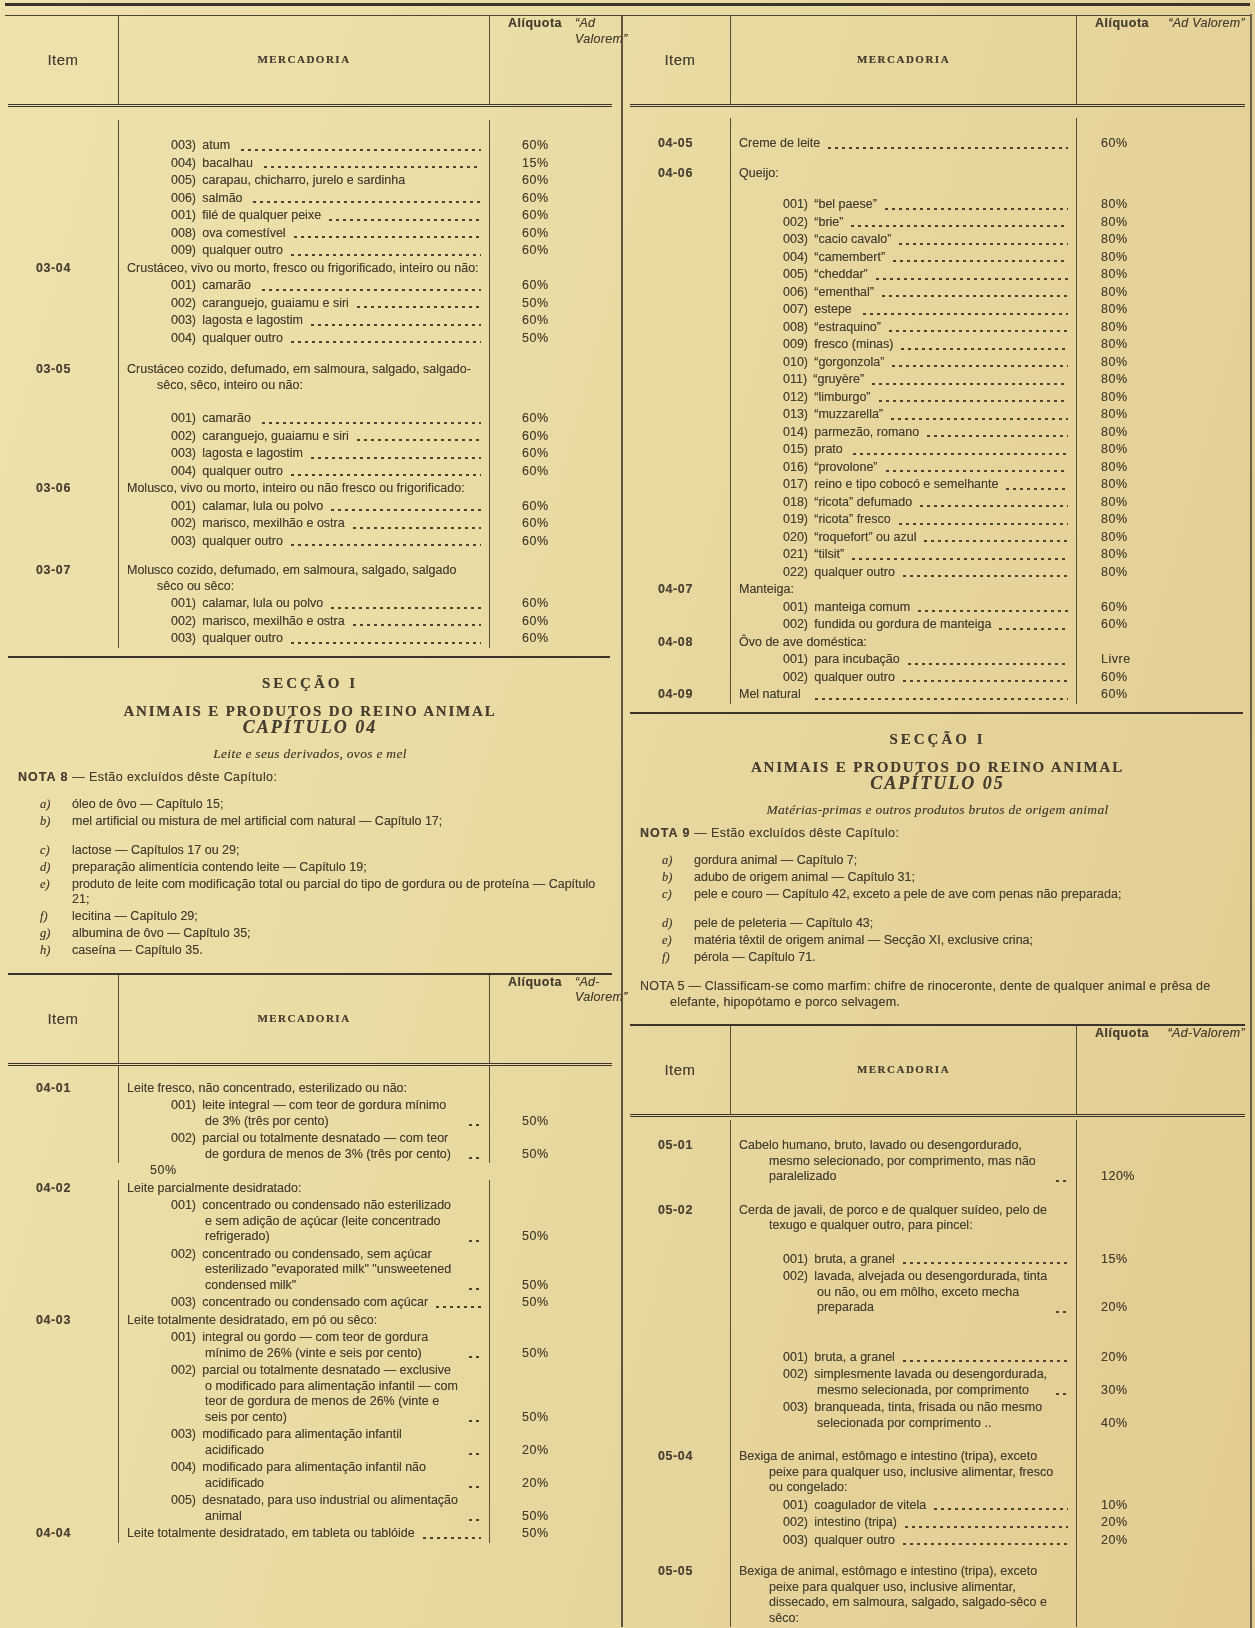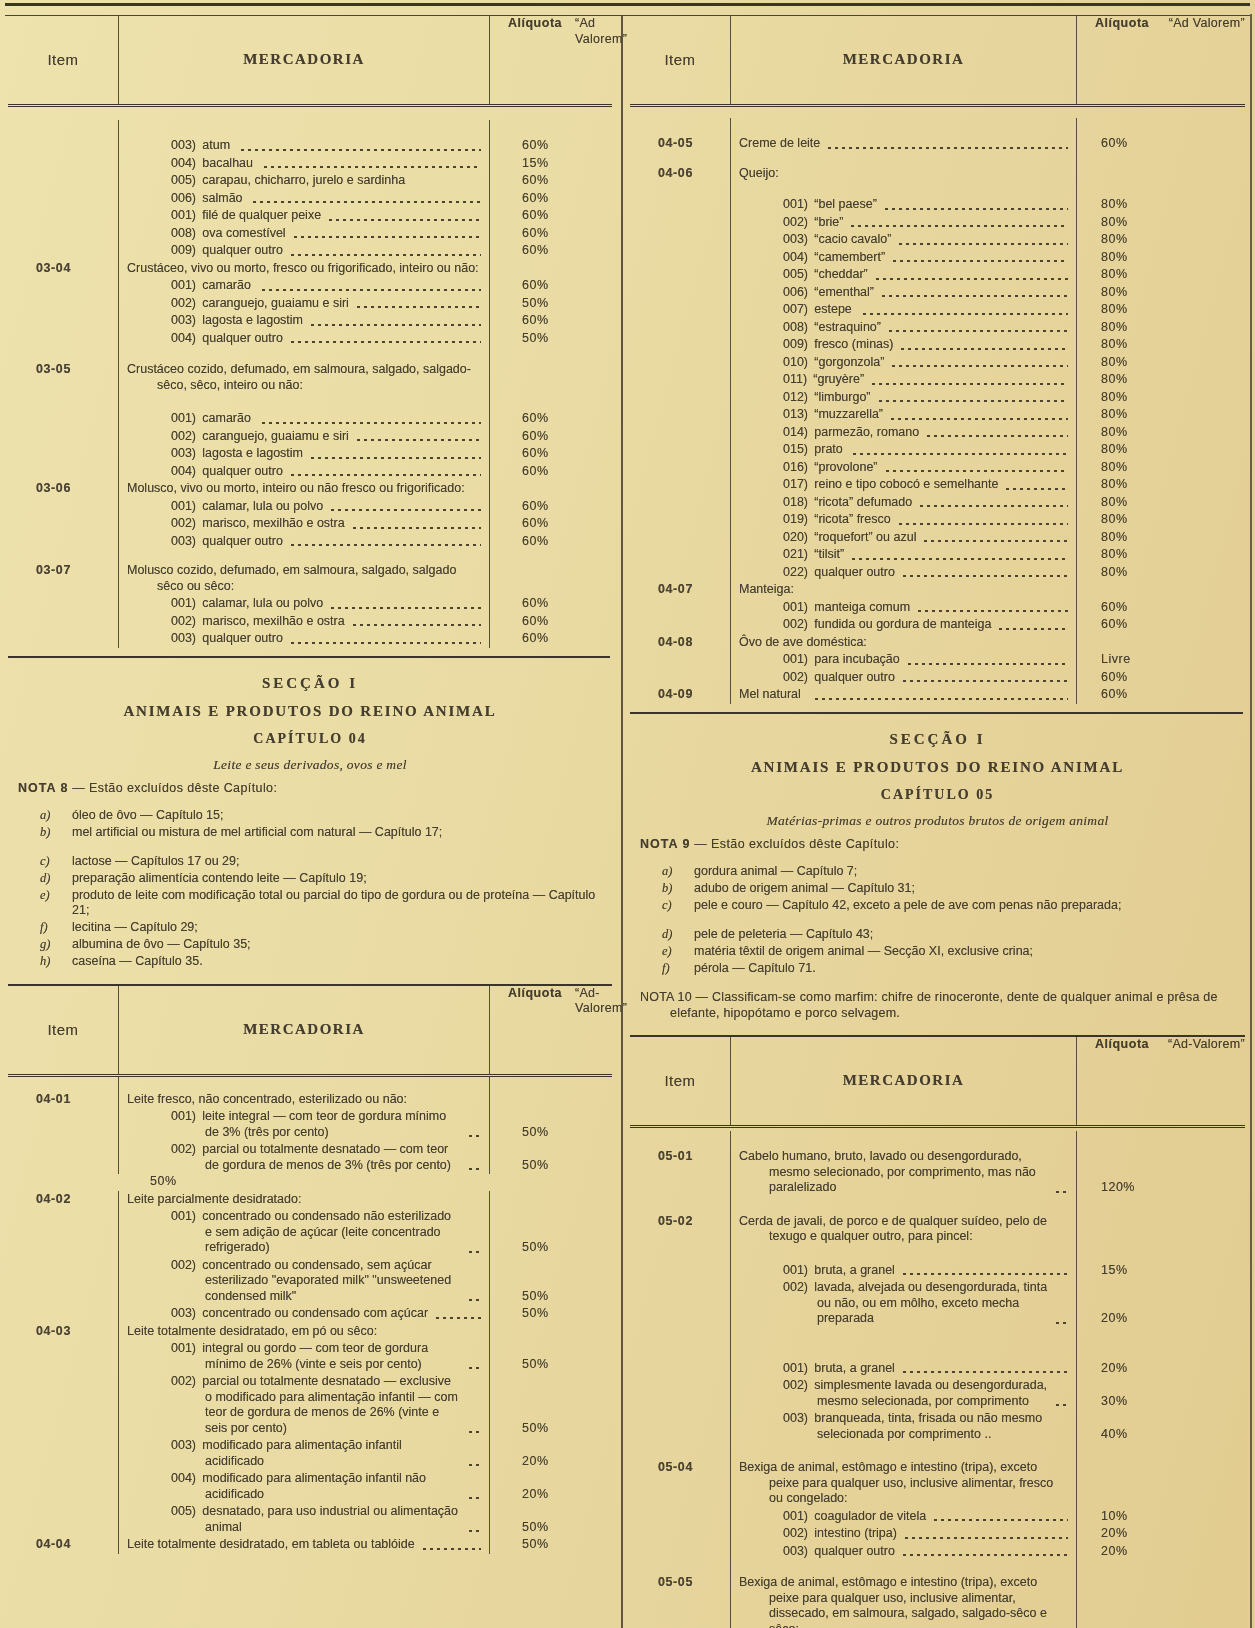--- a/index.html
+++ b/index.html
@@ -17,25 +17,25 @@
   .col.left{width:604px;}
   .divider{width:2px;background:#48402f;margin:0 7px 0 9px;opacity:.85;}
   .col.right{flex:1;min-width:0;}
 
   
   .thead{display:grid;min-height:88px;border-bottom:3px double #3a342a;}
   .left .thead,.left .trow{grid-template-columns:110px 1fr 122px;}
   .right .thead,.right .trow{grid-template-columns:100px 1fr 168px;}
   .ttable.topline .thead{border-top:2px solid #3a342a;}
   .h-item{display:flex;align-items:center;justify-content:center;font-weight:normal;font-size:15px;letter-spacing:.5px;text-align:right;}
-  .h-merc{display:flex;align-items:center;justify-content:center;font-weight:bold;font-size:15px;letter-spacing:1.5px;
+  .h-merc{display:flex;align-items:center;justify-content:center;font-weight:bold;font-size:11px;letter-spacing:1.5px;
           border-left:1px solid #584f3b;border-right:1px solid #584f3b;font-family:"Liberation Serif",serif;}
   .h-rate{display:flex;flex-direction:row;justify-content:space-between;gap:13px;padding-left:18px;font-size:12.5px;}
   .h-rate .a1{font-weight:bold;letter-spacing:.5px;}
-  .h-rate .a2{letter-spacing:.3px;}
+  .h-rate .a2{letter-spacing:.3px;font-style:italic;}
 
   .trow{display:grid;align-items:end;}
   .trow.sp{}
   .c-item{padding:1px 0 0 28px;letter-spacing:.6px;align-self:start;font-weight:bold;color:#4a4232;}
   .c-merc{border-left:1px solid #584f3b;border-right:1px solid #584f3b;padding:1px 6px 1px 8px;display:flex;align-items:flex-end;min-height:15px;}
   .rtext{flex:0 1 auto;min-width:0;}
   .trow.head .rtext{padding-left:30px;text-indent:-30px;}
   .trow.sub  .rtext{padding-left:78px;text-indent:-34px;}
   .dots{flex:1 0 14px;height:9px;margin:0 2px 2px 6px;
         background-image:radial-gradient(circle,#4c4330 1.15px,transparent 1.5px);
@@ -43,21 +43,21 @@
   .c-rate{padding:0 0 1px 0;align-self:end;letter-spacing:.5px;}
   .left  .c-rate{padding-left:32px;}
   .right .c-rate{padding-left:24px;}
 
   .rule{border-top:2px solid #3a342a;margin:8px 2px 0 0;}
 
   
   .section{text-align:center;font-family:"Liberation Serif",serif;margin:18px 0 8px;}
   .sec1{font-size:15px;font-weight:bold;letter-spacing:3px;}
   .sec2{font-size:15px;font-weight:bold;letter-spacing:1.8px;margin-top:13px;}
-  .sec3{font-size:14px;font-weight:bold;letter-spacing:2px;margin-top:11px;}
+  .sec3{font-size:18px;font-weight:bold;font-style:italic;letter-spacing:2px;}
   .sec4{font-size:13.5px;font-style:italic;margin-top:11px;letter-spacing:.3px;}
 
   
   .nota{margin:6px 6px 14px 10px;}
   .nota-t{margin:8px 0 12px 0;letter-spacing:.4px;}
   .nota-t b{letter-spacing:1px;}
   .nota-item{display:grid;grid-template-columns:32px 1fr;padding-left:22px;margin:1.5px 0;}
   .nota-item .lt{font-style:italic;font-family:"Liberation Serif",serif;}
   .nota-item.gap{margin-top:13px;}
   .nota10{margin:14px 0 4px 0;padding-left:30px;text-indent:-30px;letter-spacing:.2px;}
@@ -784,21 +784,21 @@
             </div>
             <div class="nota-item">
               <span class="lt">e)</span>
               <span class="tx">matéria têxtil de origem animal — Secção XI, exclusive crina;</span>
             </div>
             <div class="nota-item">
               <span class="lt">f)</span>
               <span class="tx">pérola — Capítulo 71.</span>
             </div>
           </div>
-        <p class="nota10">NOTA 10 — Classificam-se como marfim: chifre de rinoceronte, dente de qualquer animal e prêsa de elefante, hipopótamo e porco selvagem.</p>
+        <p class="nota10">NOTA 5 — Classificam-se como marfim: chifre de rinoceronte, dente de qualquer animal e prêsa de elefante, hipopótamo e porco selvagem.</p>
       </div>
 
       <section class="ttable topline">
         <div class="thead">
           <div class="h-item">Item</div>
           <div class="h-merc">MERCADORIA</div>
           <div class="h-rate">
             <span class="a1">Alíquota</span>
             <span class="a2">“Ad-Valorem”</span>
           </div>

